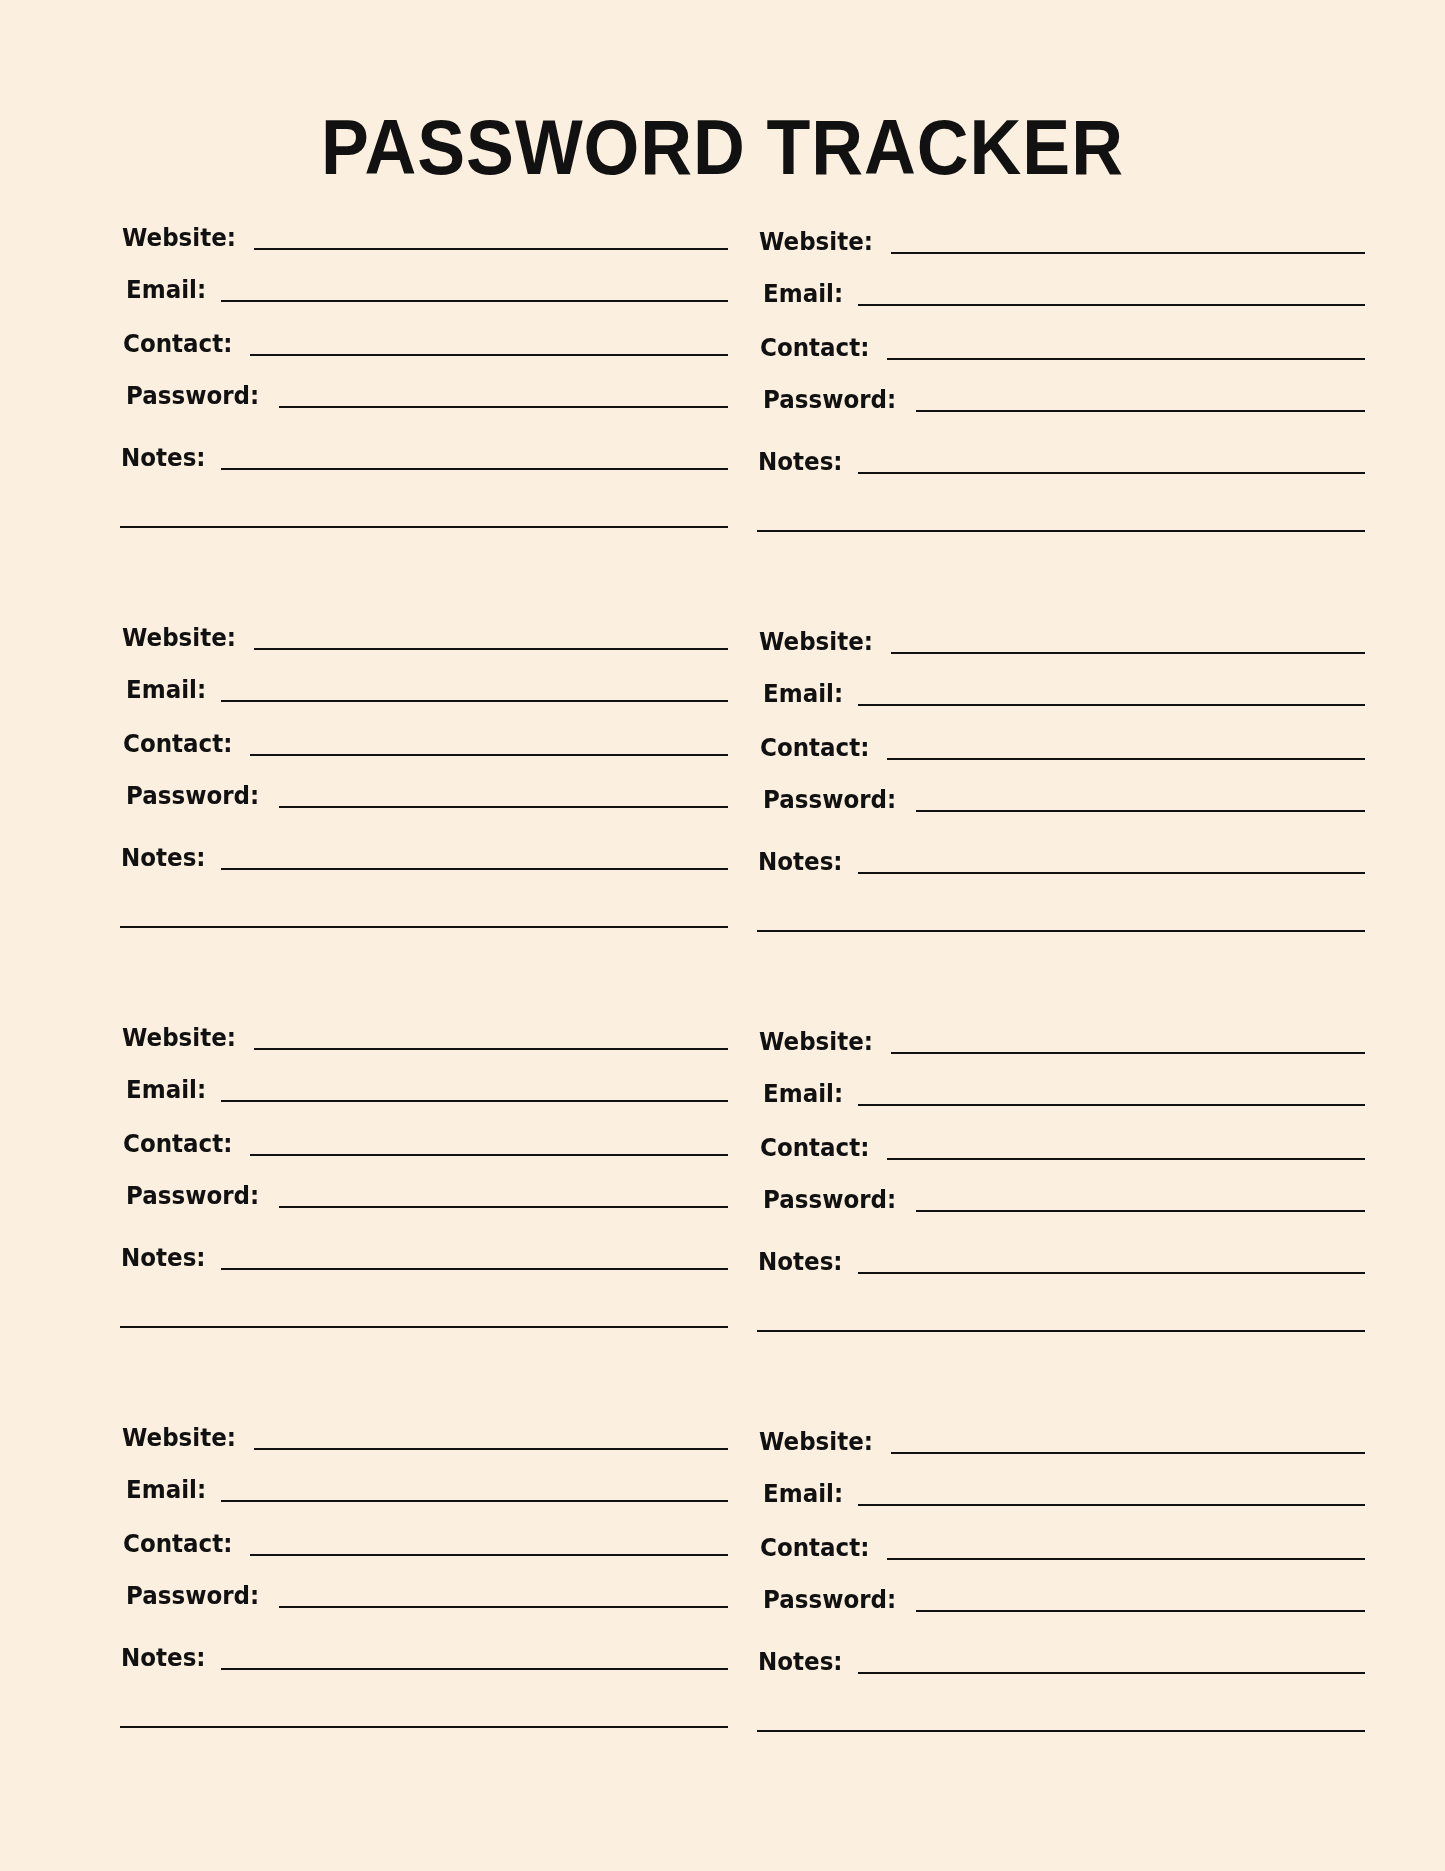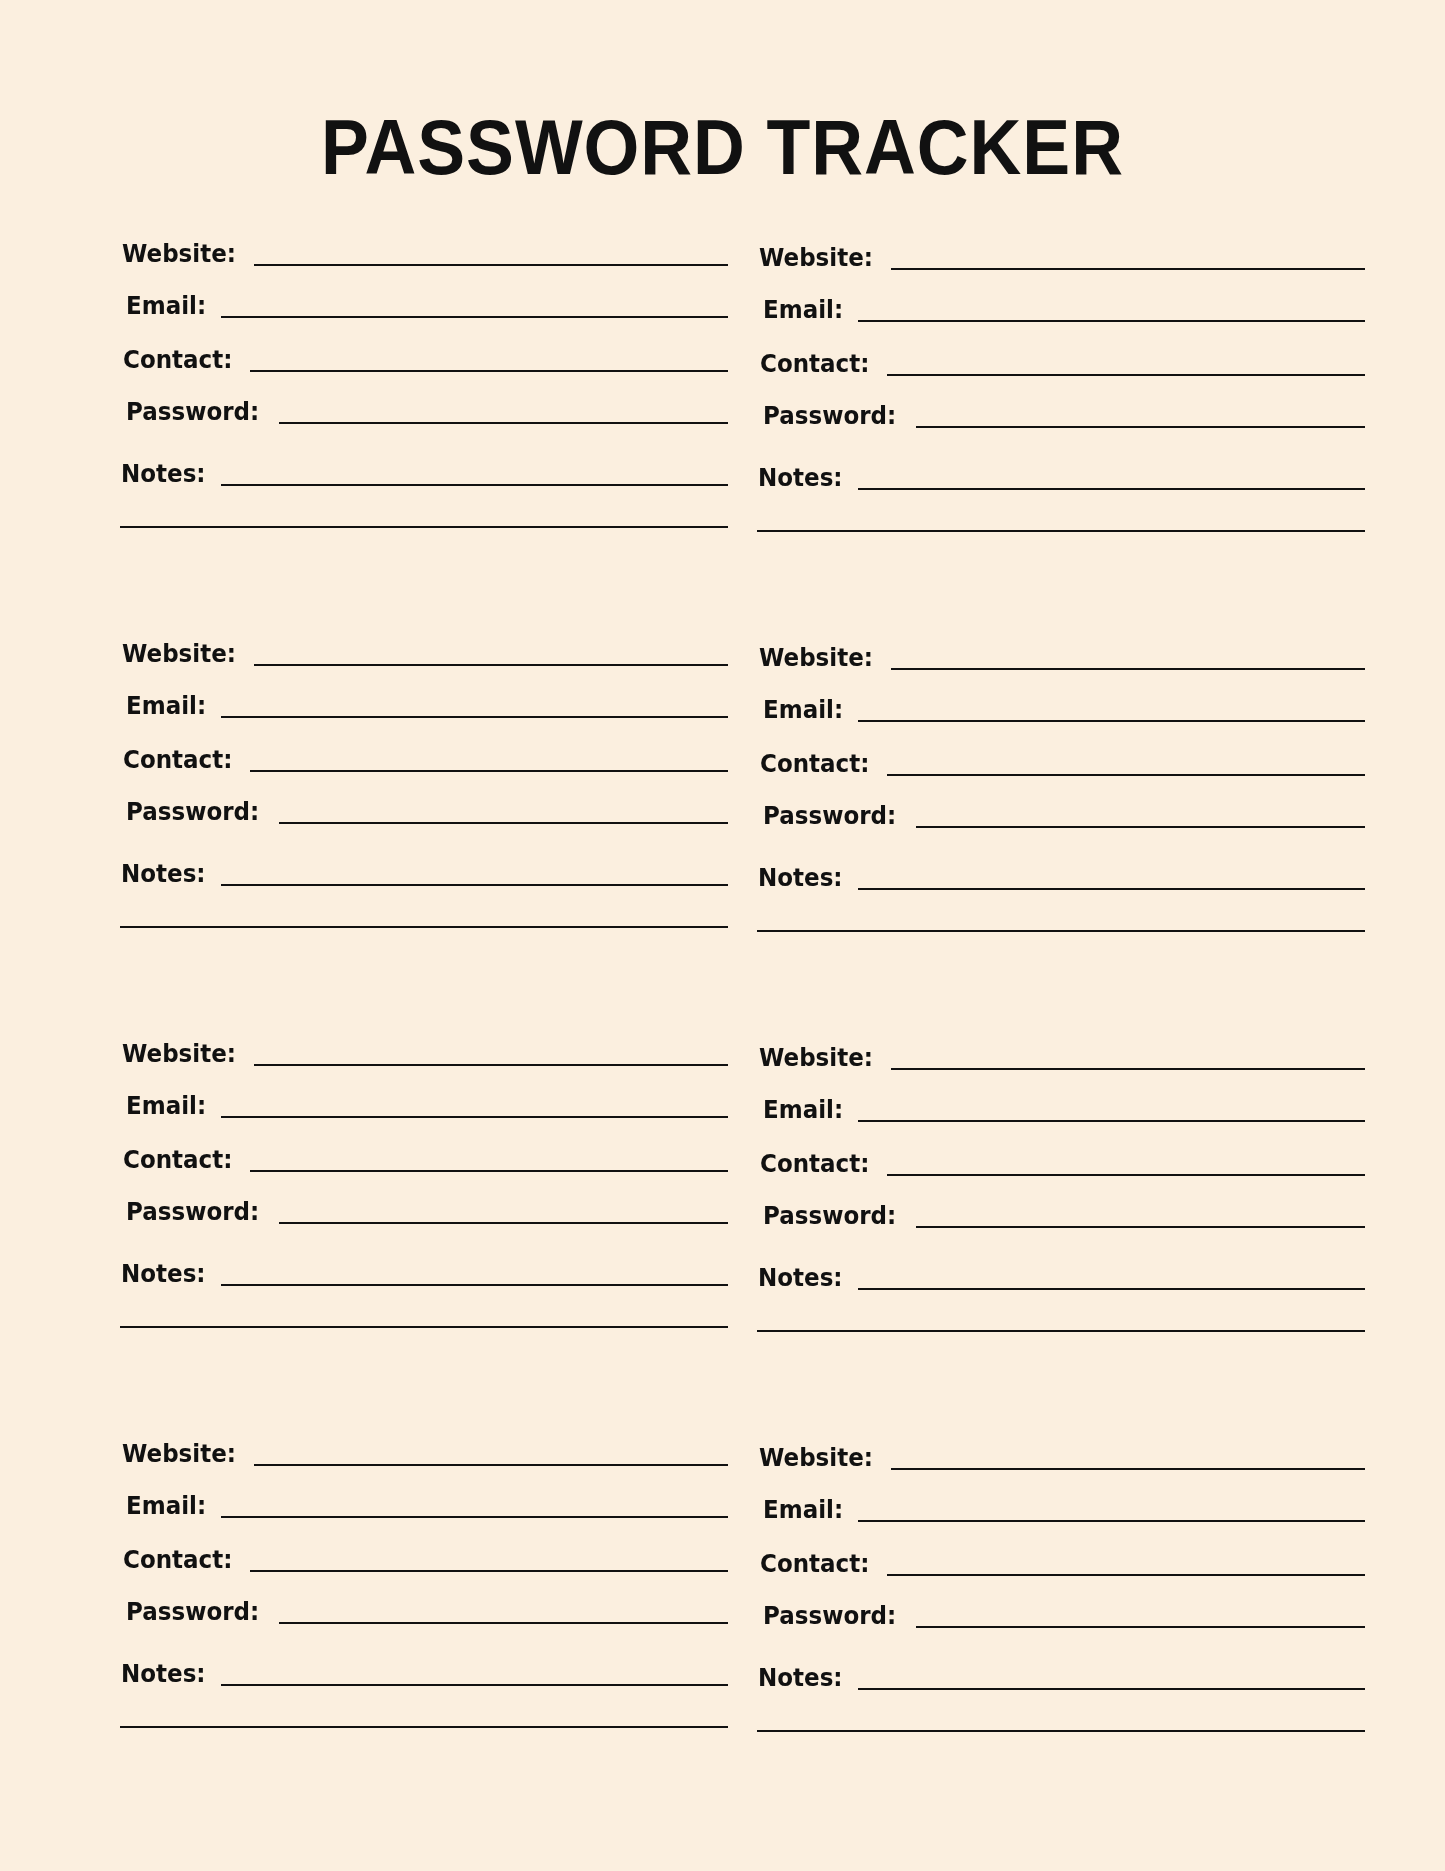--- a/index.html
+++ b/index.html
@@ -1,19 +1,19 @@
 <!DOCTYPE html>
 <html><head>
 <meta charset="utf-8">
 <style>
   html,body{margin:0;padding:0;}
   body{width:1445px;height:1871px;background:#fbefdf;position:relative;overflow:hidden;font-family:"DejaVu Sans",sans-serif;color:#111;}
   .title{position:absolute;left:0;width:1445px;top:102px;text-align:center;font-family:"Liberation Sans",sans-serif;font-weight:bold;font-size:78px;letter-spacing:1px;transform:scaleX(0.92);color:#111;}
   .block{position:absolute;width:608px;height:330px;}
-  .row{position:absolute;left:0;right:0;display:flex;align-items:flex-end;height:34px;margin-top:16px;}
+  .row{position:absolute;left:0;right:0;display:flex;align-items:flex-end;height:34px;}
   .lbl{font-size:25px;font-weight:bold;white-space:nowrap;padding-right:8px;transform:scaleX(0.92);transform-origin:left bottom;}
   .line{flex:1;border-bottom:2px solid #111;height:0;margin-bottom:2px;}
   .fullline{position:absolute;left:0;right:0;border-bottom:2px solid #111;}
 </style>
 </head>
 <body>
 
 <div class="title">PASSWORD TRACKER</div>
 
 <div id="grid">

